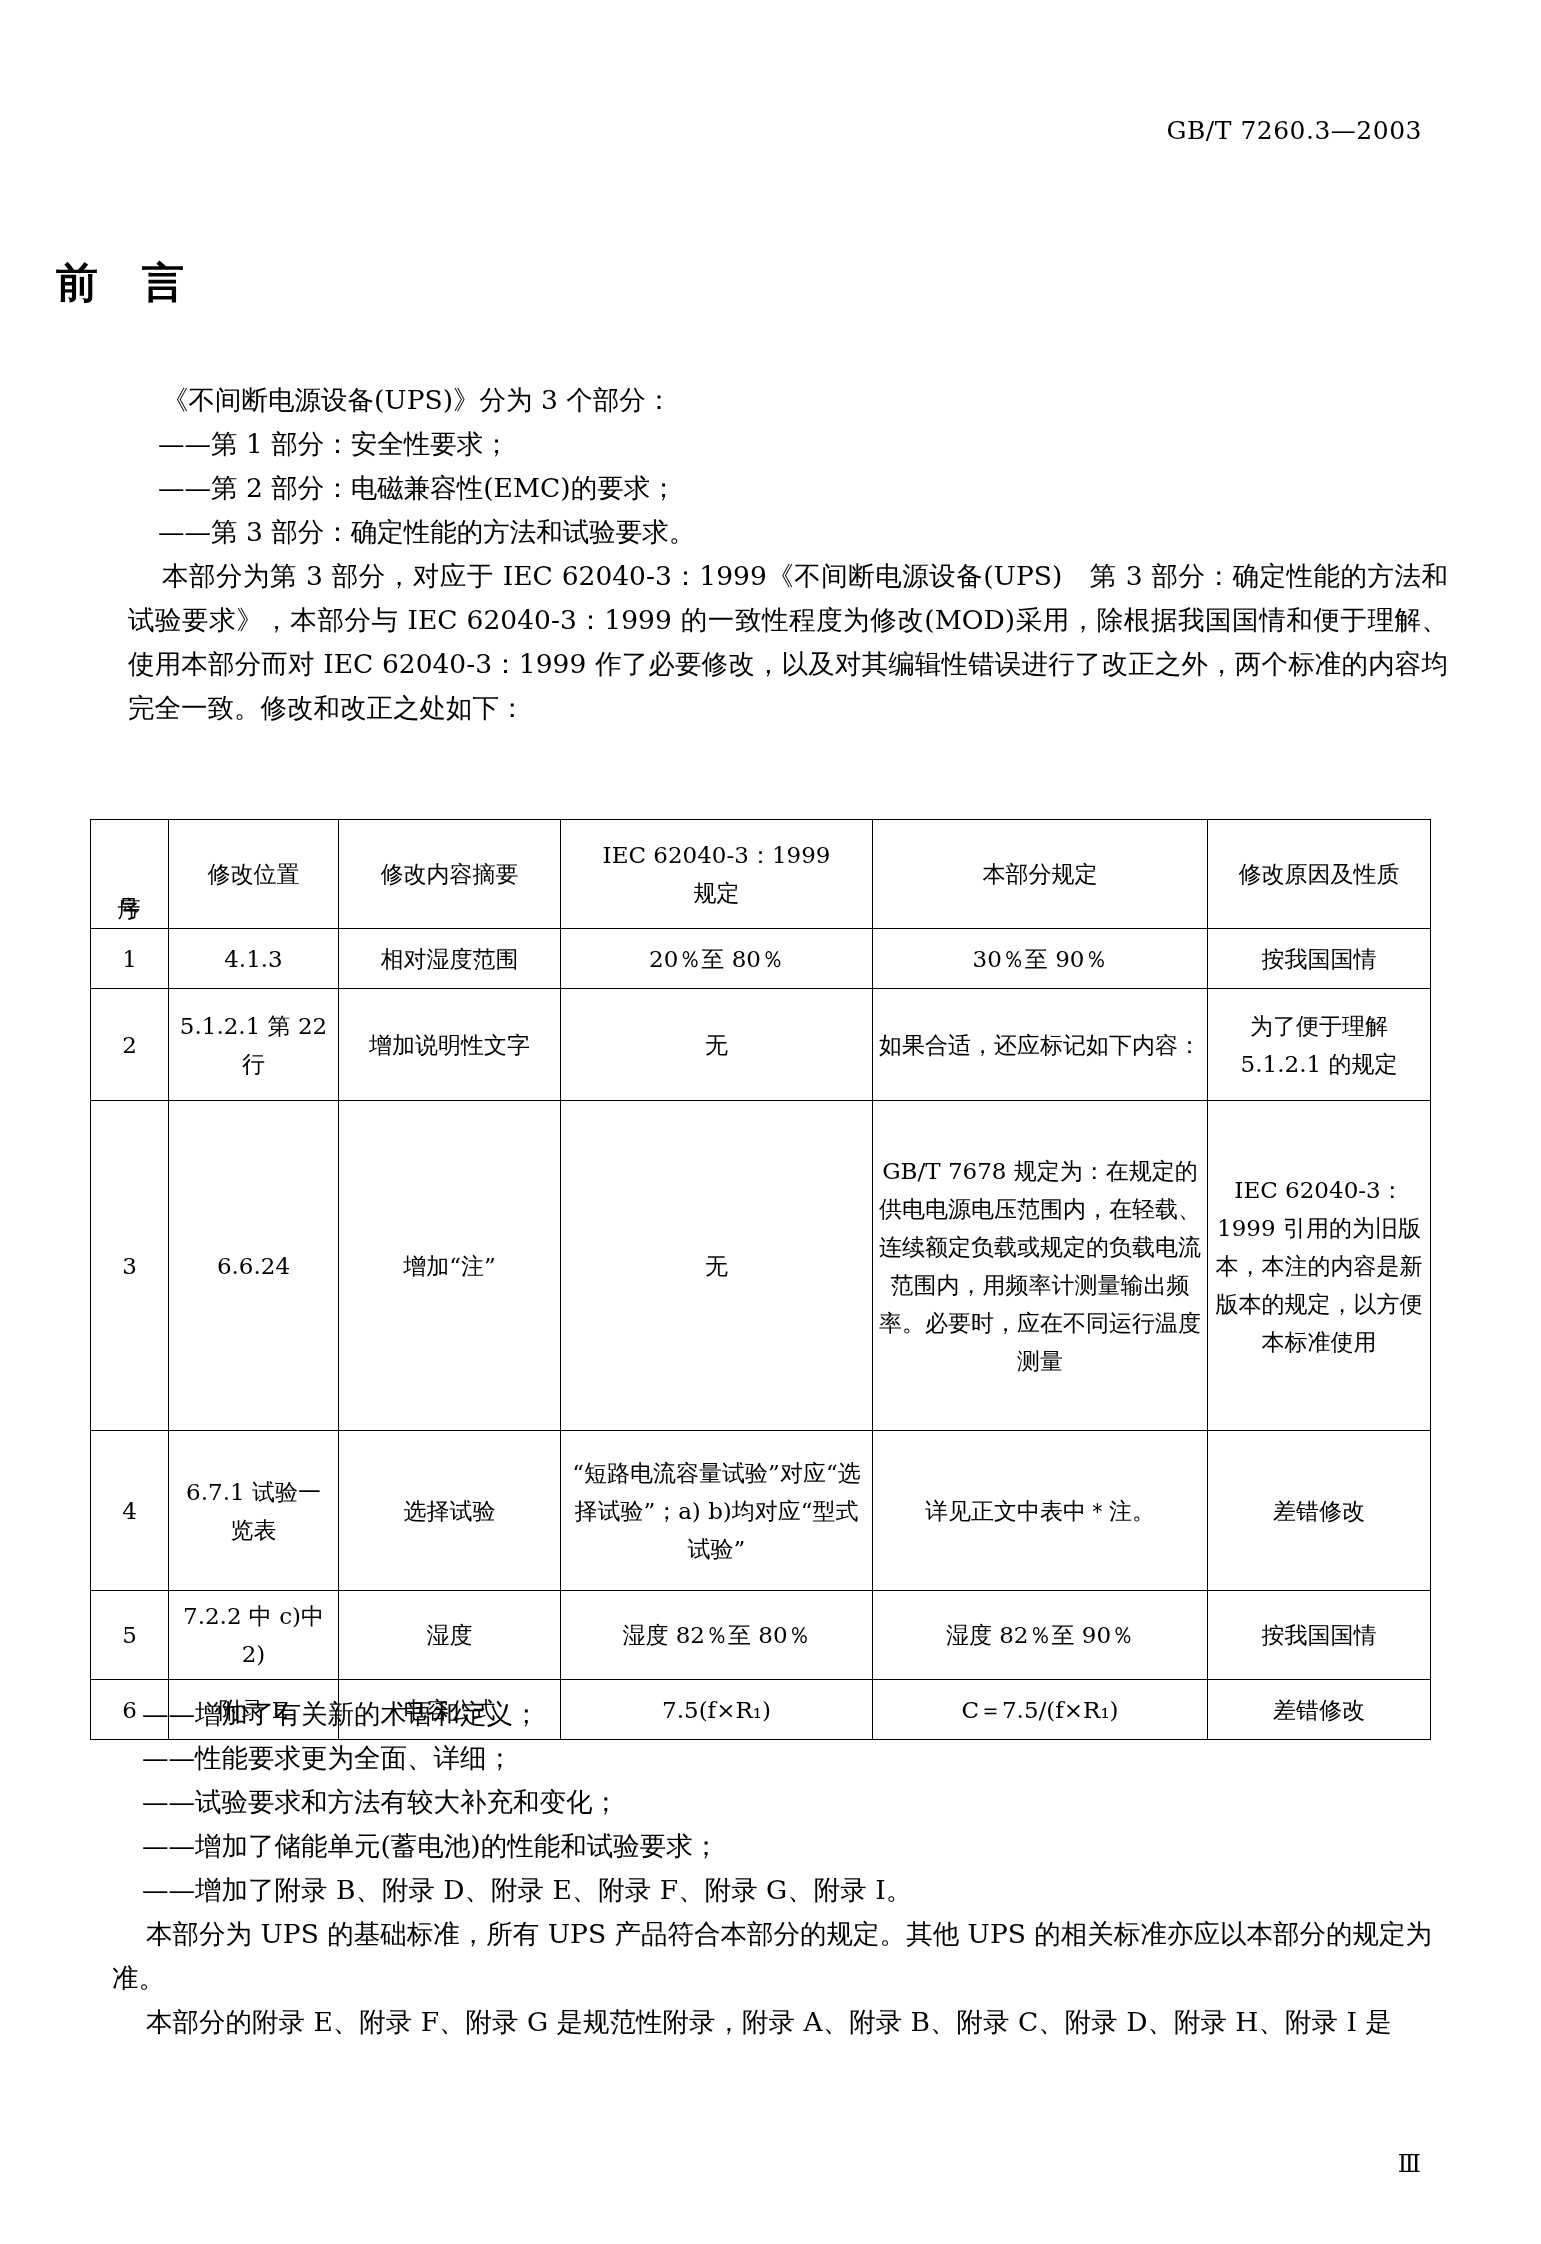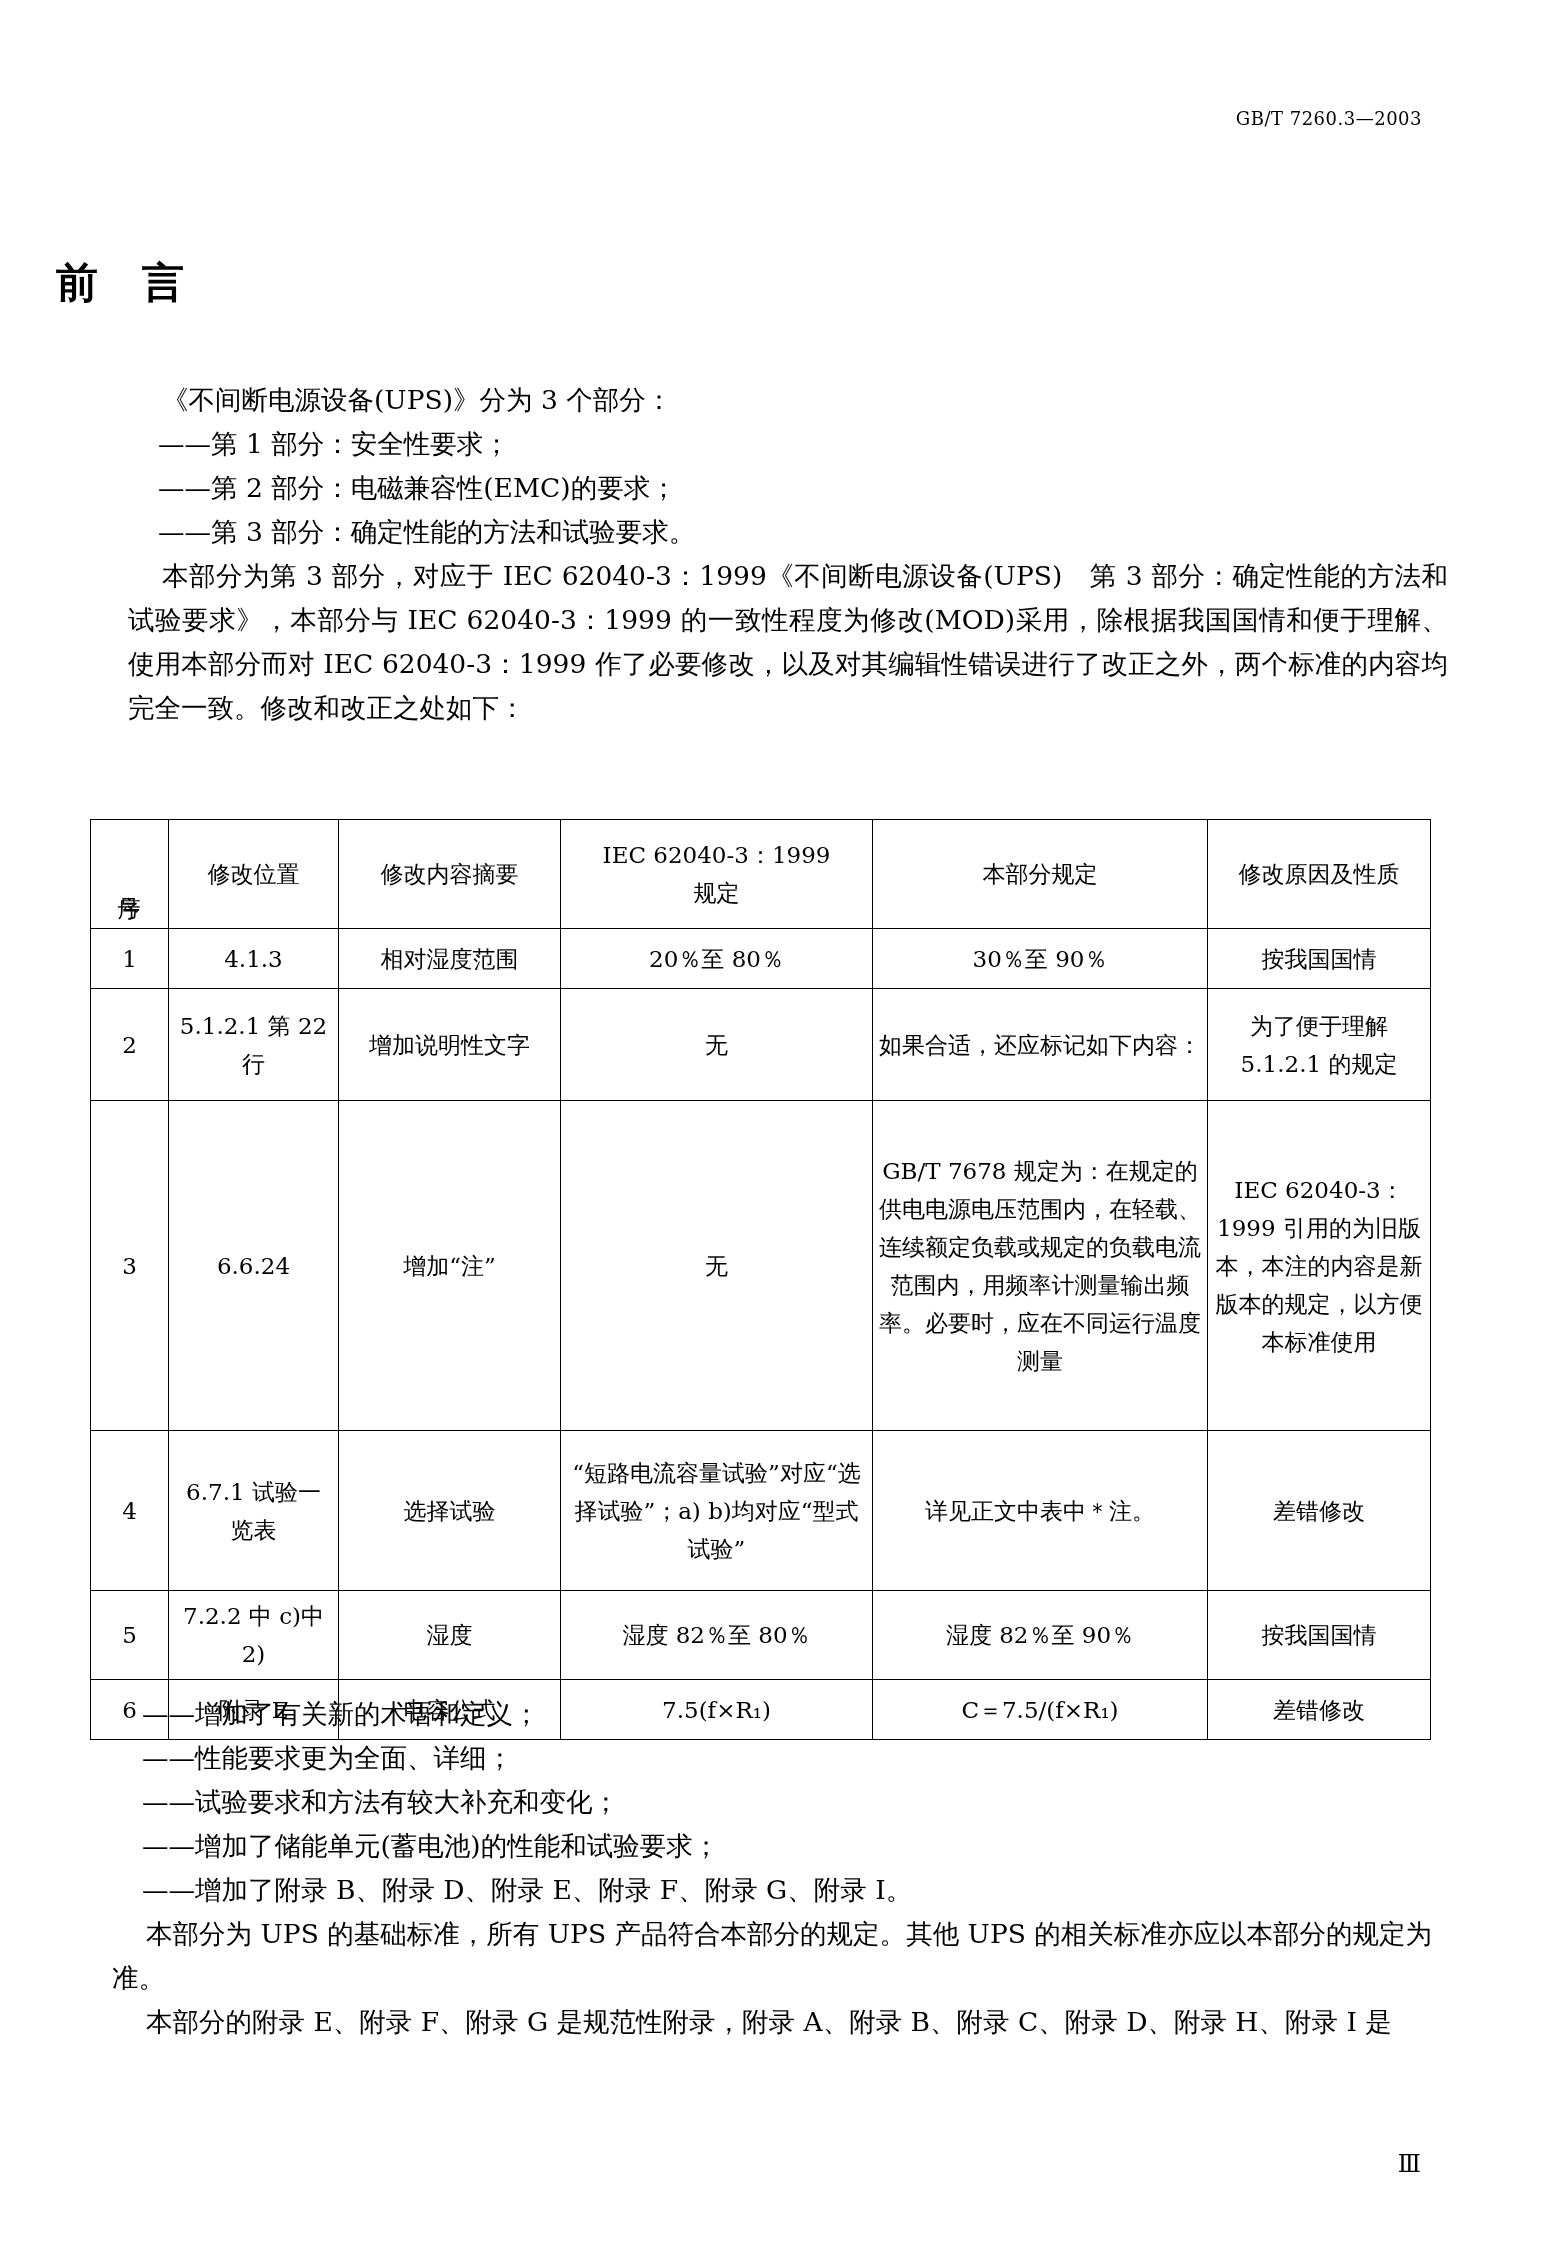--- a/index.html
+++ b/index.html
@@ -20,22 +20,22 @@
     left: 0; top: 0;
     width: 1541px;
     height: 2244px;
     background: #fff;
   }
 
   
   .header {
     position: absolute;
     right: 119px;
-    top: 108px;
-    font-size: 18px;
+    top: 116px;
+    font-size: 25px;
     letter-spacing: 0.5px;
     white-space: nowrap;
   }
 
   
   .doc-title {
     position: absolute;
     left: 12px;
     top: 255px;
     width: 1541px;

